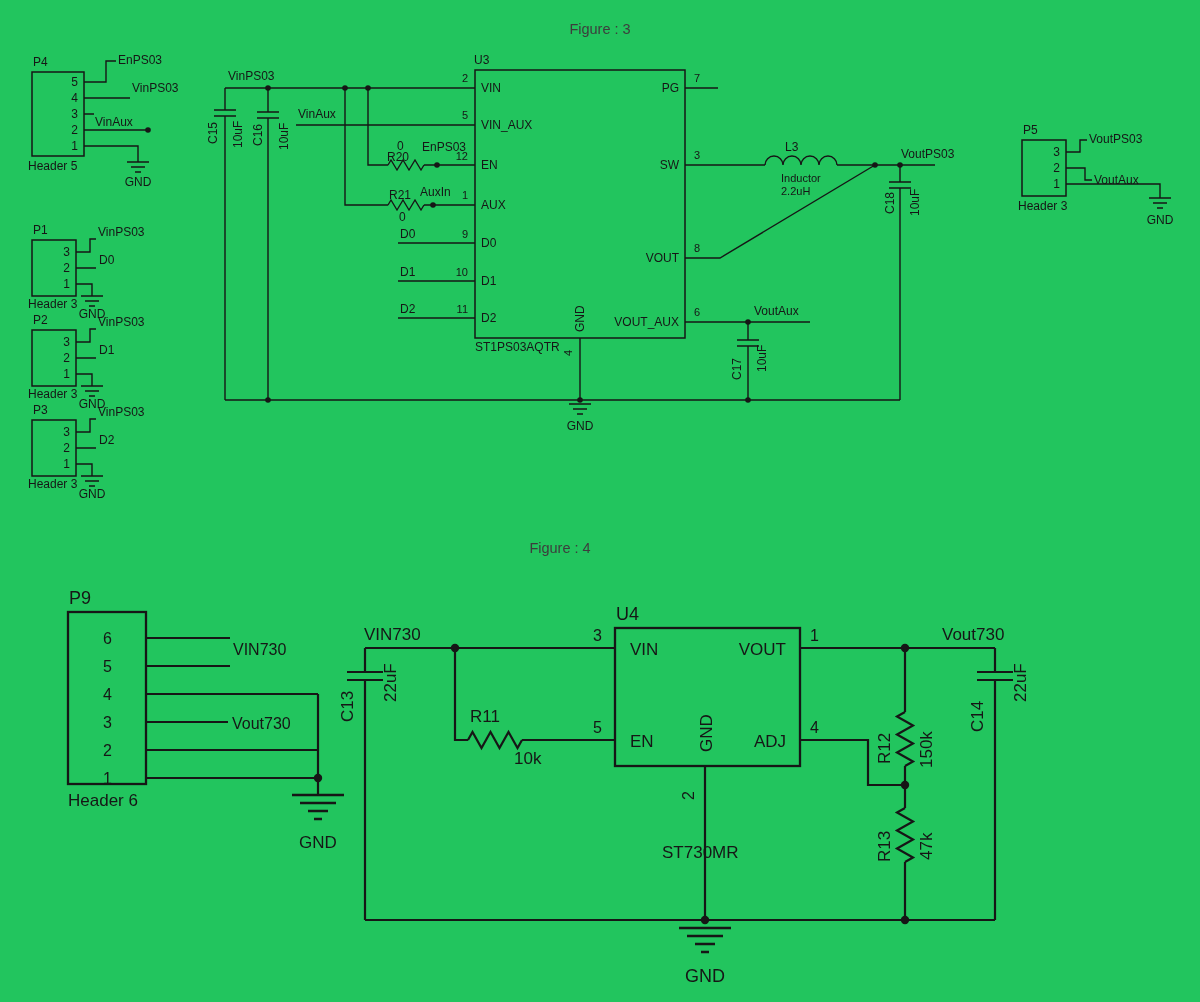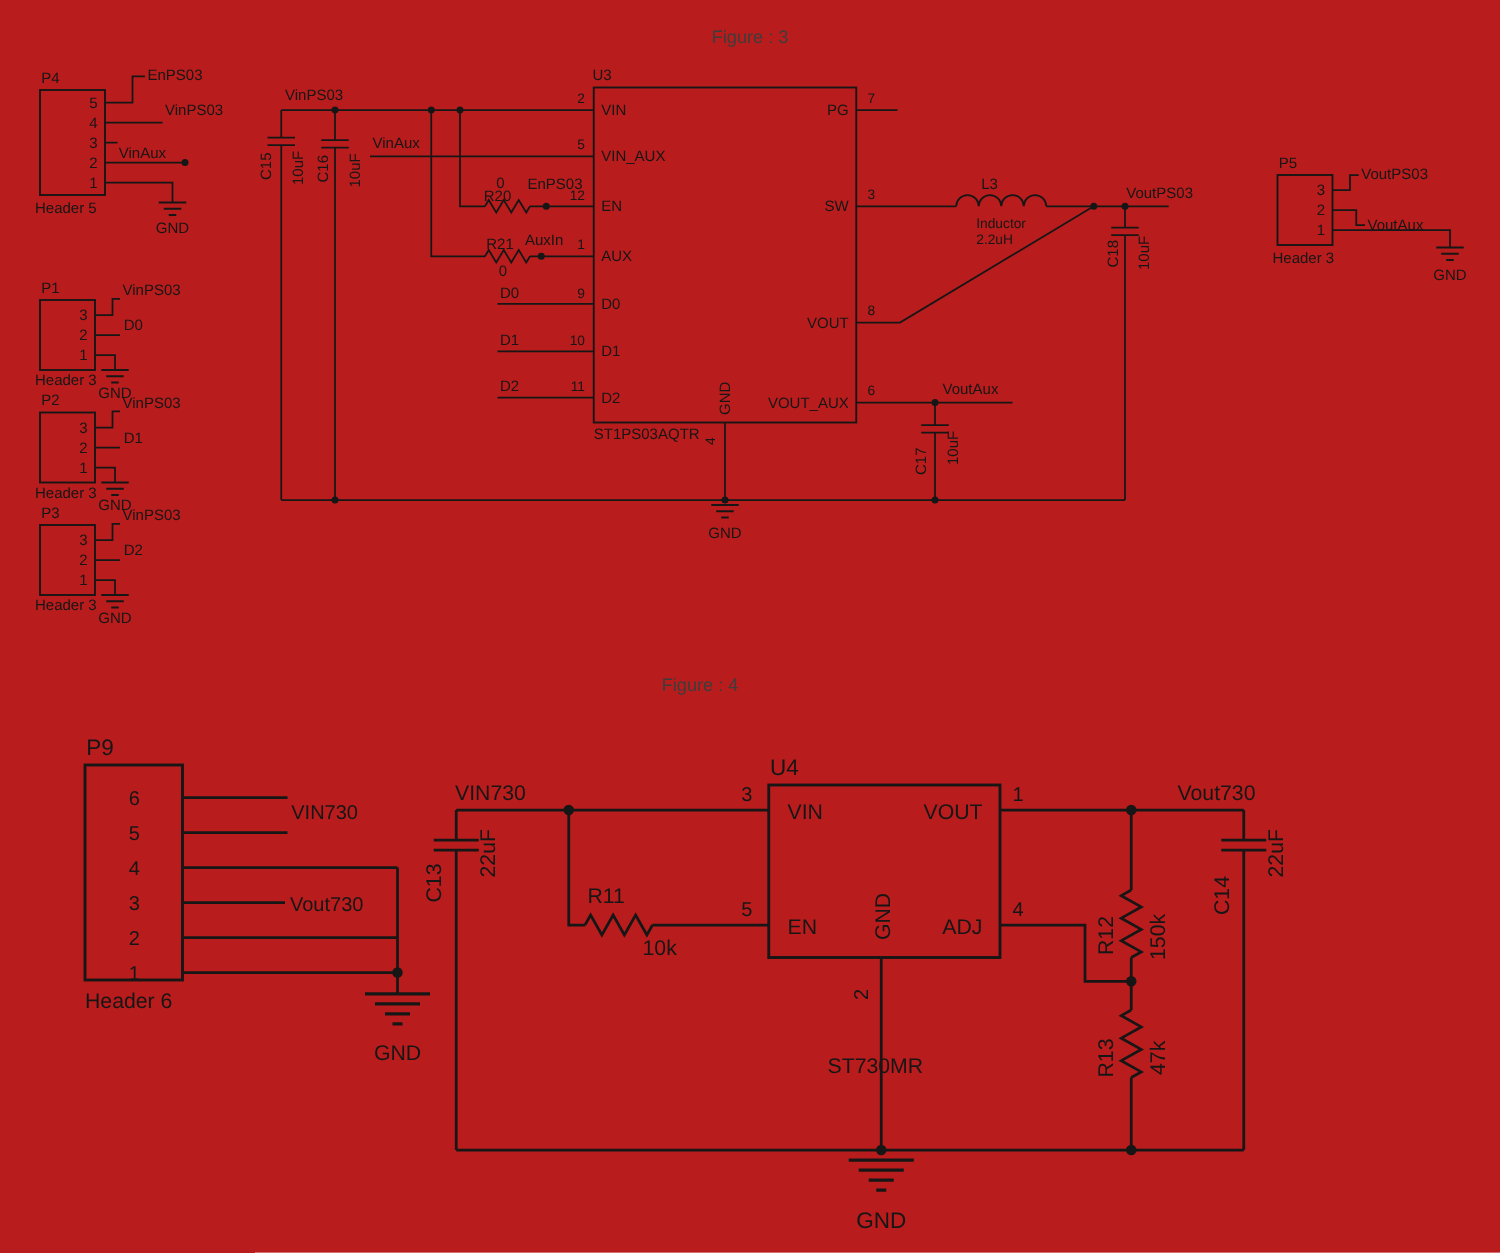--- a/index.html
+++ b/index.html
@@ -1,16 +1,16 @@
 <!DOCTYPE html>
 <html><head>
 <meta charset="utf-8">
 <style>
   html,body{margin:0;padding:0;background:#ffffff}
-  .page{width:1200px;height:1002px;background:#b91c1c}
+  .page{width:1200px;height:1002px;background:#22c55e}
   svg{display:block}
   text{fill:#161616;font-family:"Liberation Sans","DejaVu Sans",sans-serif}
   .t11{font-size:11px}
   .t12{font-size:12px}
   .t14{font-size:14.5px;fill:#3d3d3d}
   .t16{font-size:16px}
   .t17{font-size:17px}
   .t18{font-size:18px}
   .w3{fill:none;stroke:#161616;stroke-width:1.4;stroke-linecap:butt;stroke-linejoin:miter}
   .b3{fill:none;stroke:#161616;stroke-width:1.5}

